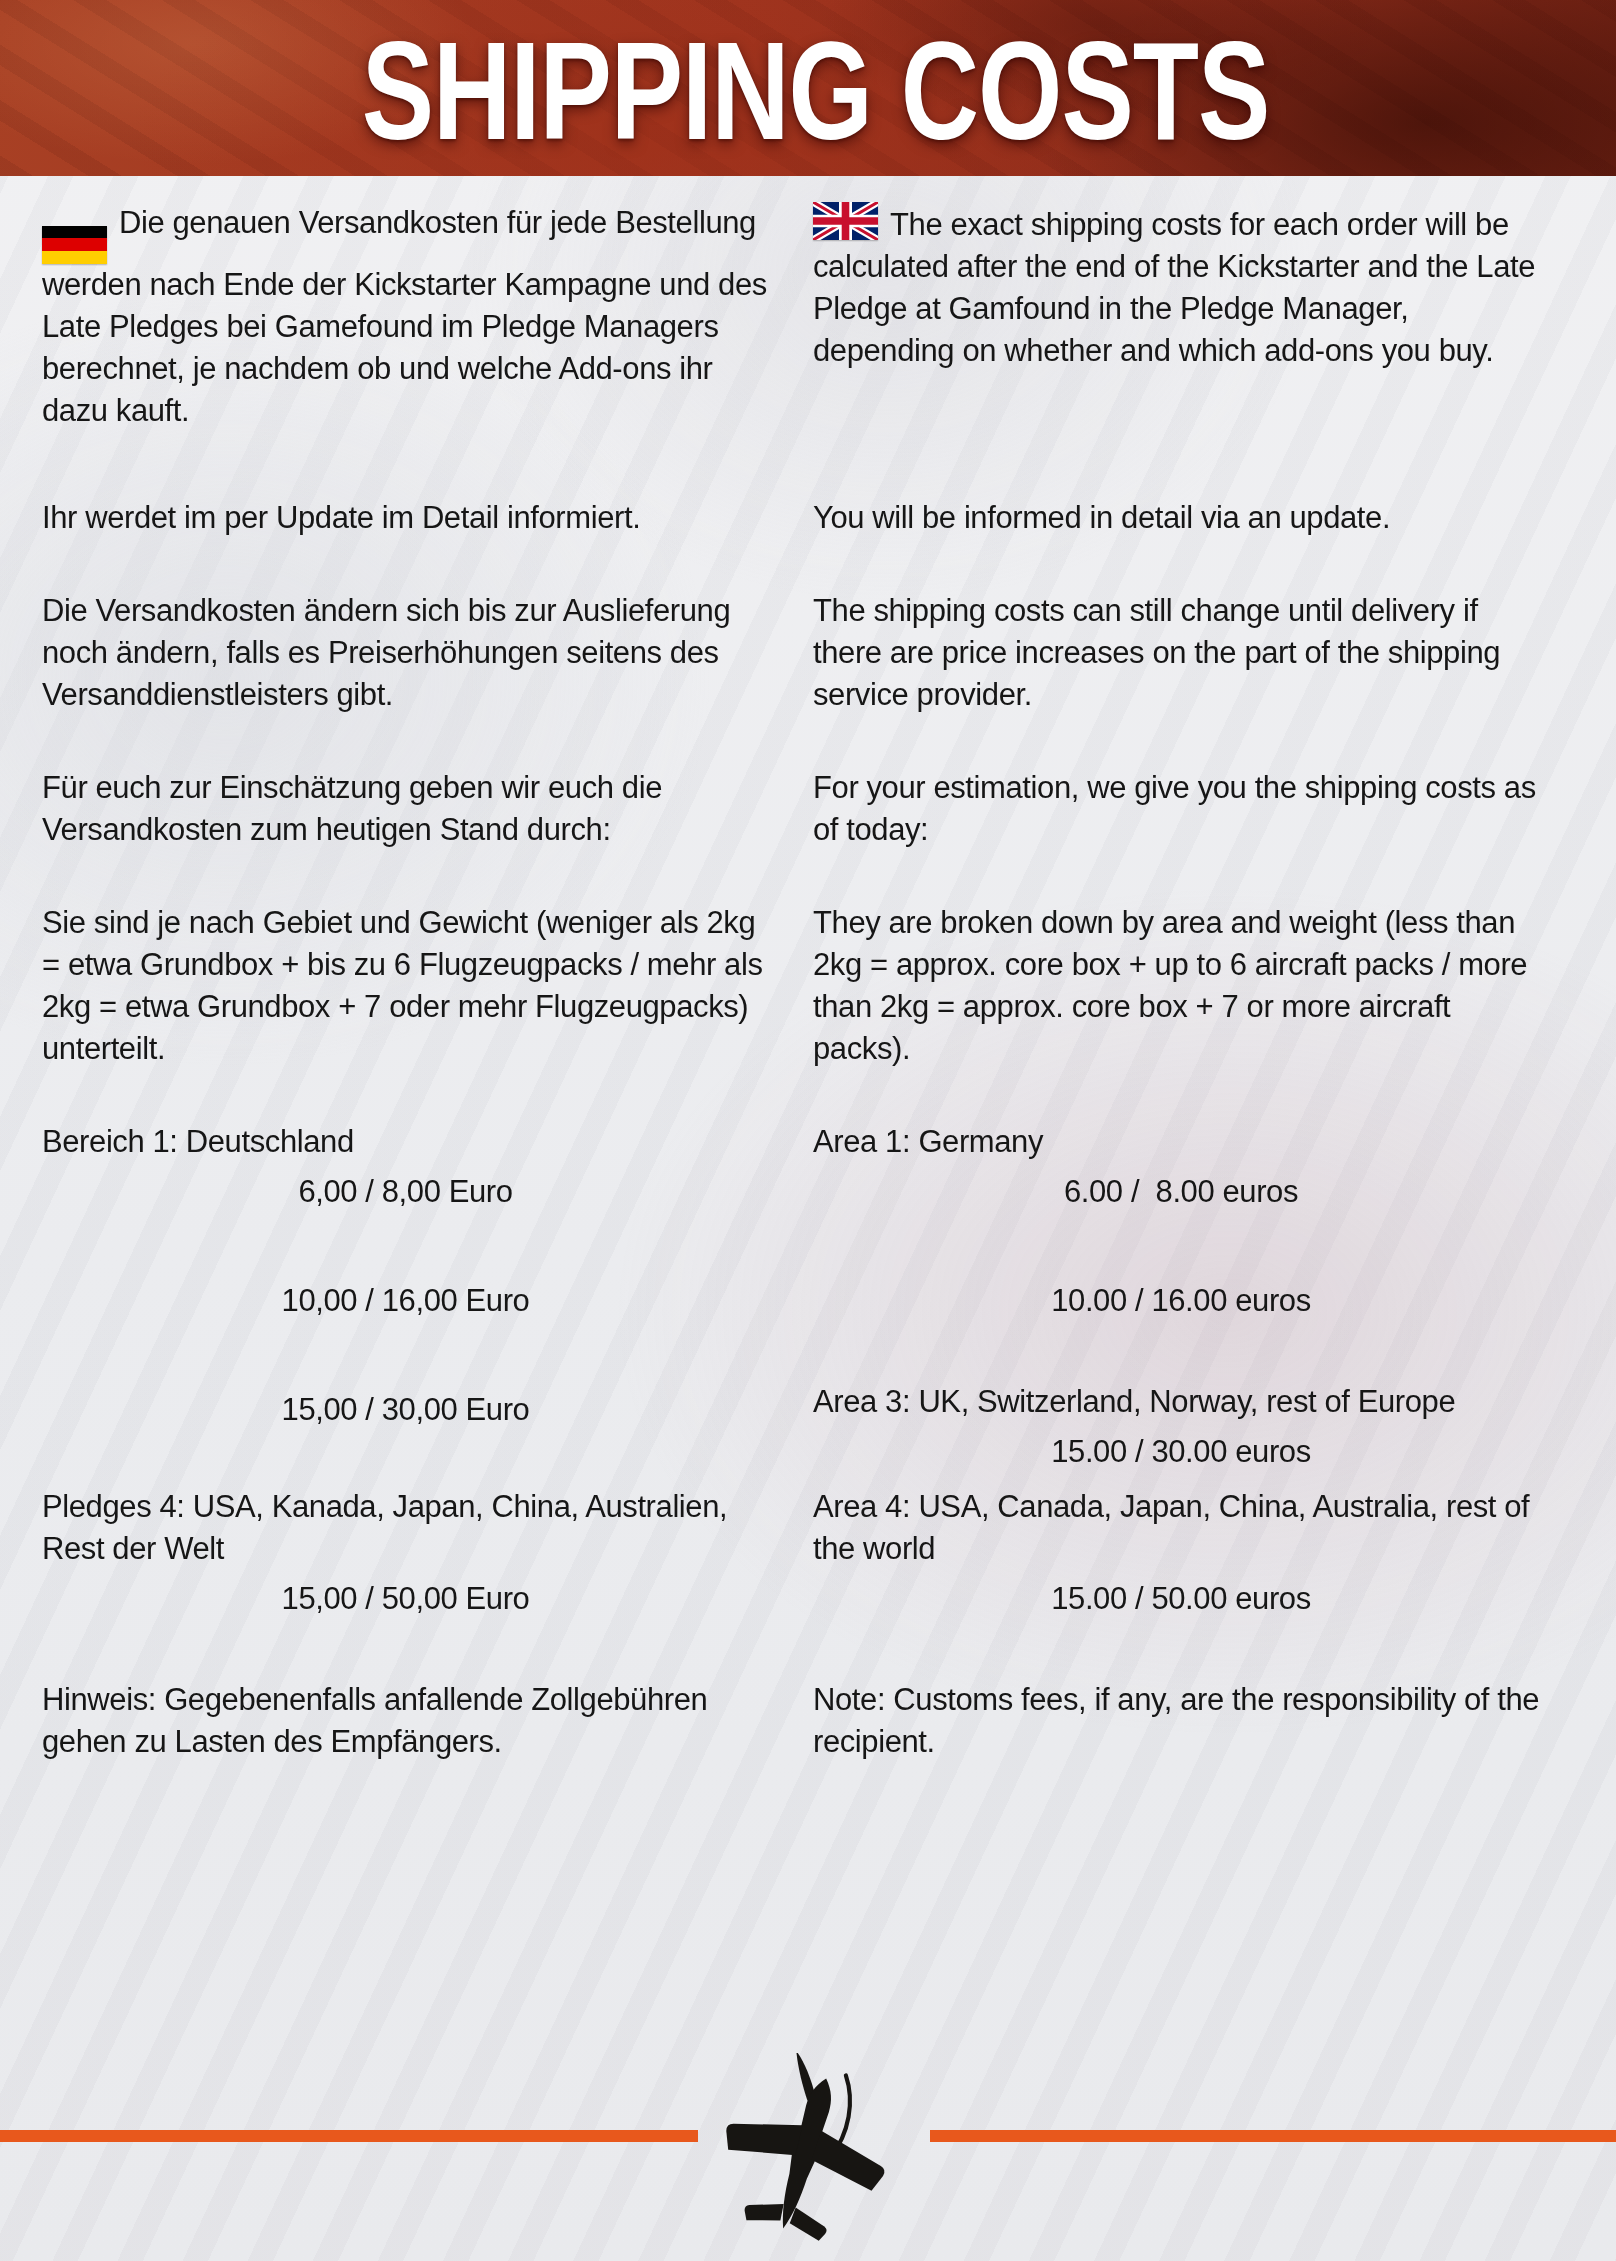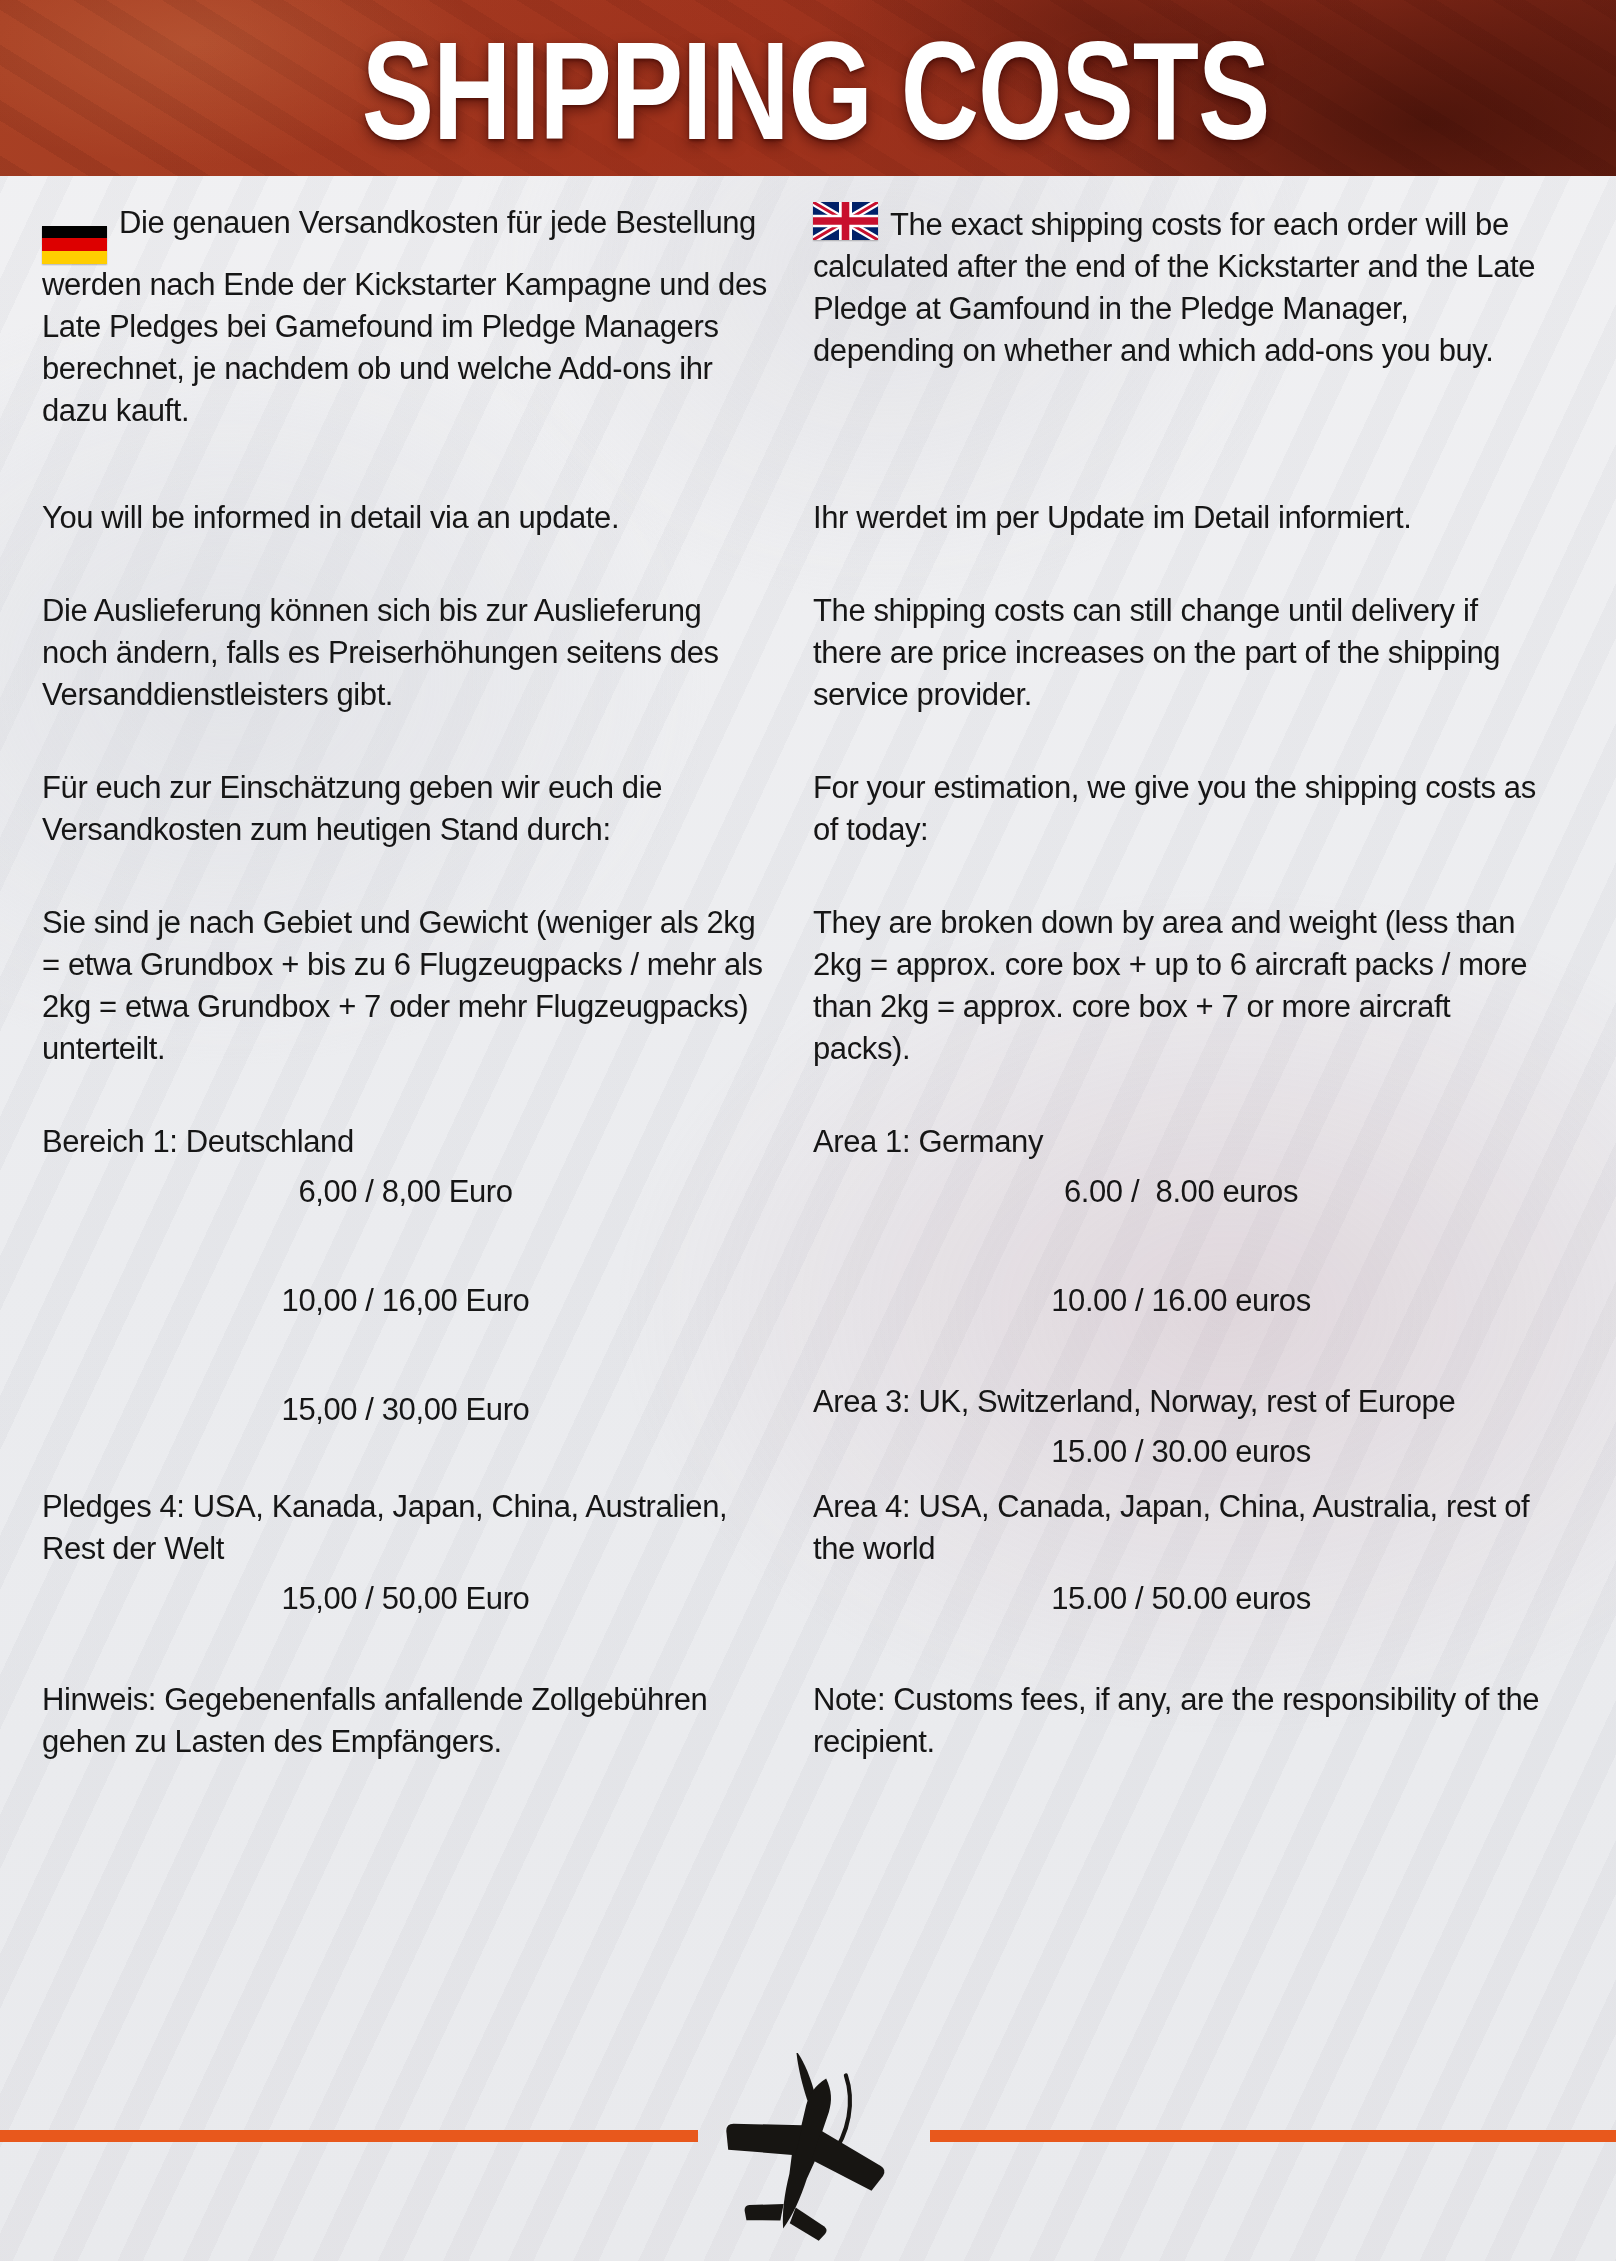--- a/index.html
+++ b/index.html
@@ -84,30 +84,30 @@
               <path d="M0,0 60,36 M60,0 0,36" stroke="#c8102e" stroke-width="2.8"></path>
               <path d="M30,0 V36 M0,18 H60" stroke="#ffffff" stroke-width="12"></path>
               <path d="M30,0 V36 M0,18 H60" stroke="#c8102e" stroke-width="7"></path>
             </svg></span><span>The exact shipping costs for each order will be calculated after the end of the Kickstarter and the Late Pledge at Gamfound in the Pledge Manager, depending on whether and which add-ons you buy.</span>
       </p>
     </div>
   </div>
 
   <div class="row">
     <div class="cell">
-        <p class="para">You will be informed in detail via an update.</p>
+        <p class="para">Ihr werdet im per Update im Detail informiert.</p>
       </div>
     <div class="cell">
-        <p class="para">Ihr werdet im per Update im Detail informiert.</p>
+        <p class="para">You will be informed in detail via an update.</p>
       </div>
   </div>
 
   <div class="row">
     <div class="cell">
-        <p class="para">Die Auslieferung können sich bis zur Auslieferung noch ändern, falls es Preiserhöhungen seitens des Versanddienstleisters gibt.</p>
+        <p class="para">Die Versandkosten ändern sich bis zur Auslieferung noch ändern, falls es Preiserhöhungen seitens des Versanddienstleisters gibt.</p>
       </div>
     <div class="cell">
         <p class="para">The shipping costs can still change until delivery if there are price increases on the part of the shipping service provider.</p>
       </div>
   </div>
 
   <div class="row">
     <div class="cell">
         <p class="para">Für euch zur Einschätzung geben wir euch die Versandkosten zum heutigen Stand durch:</p>
       </div>

